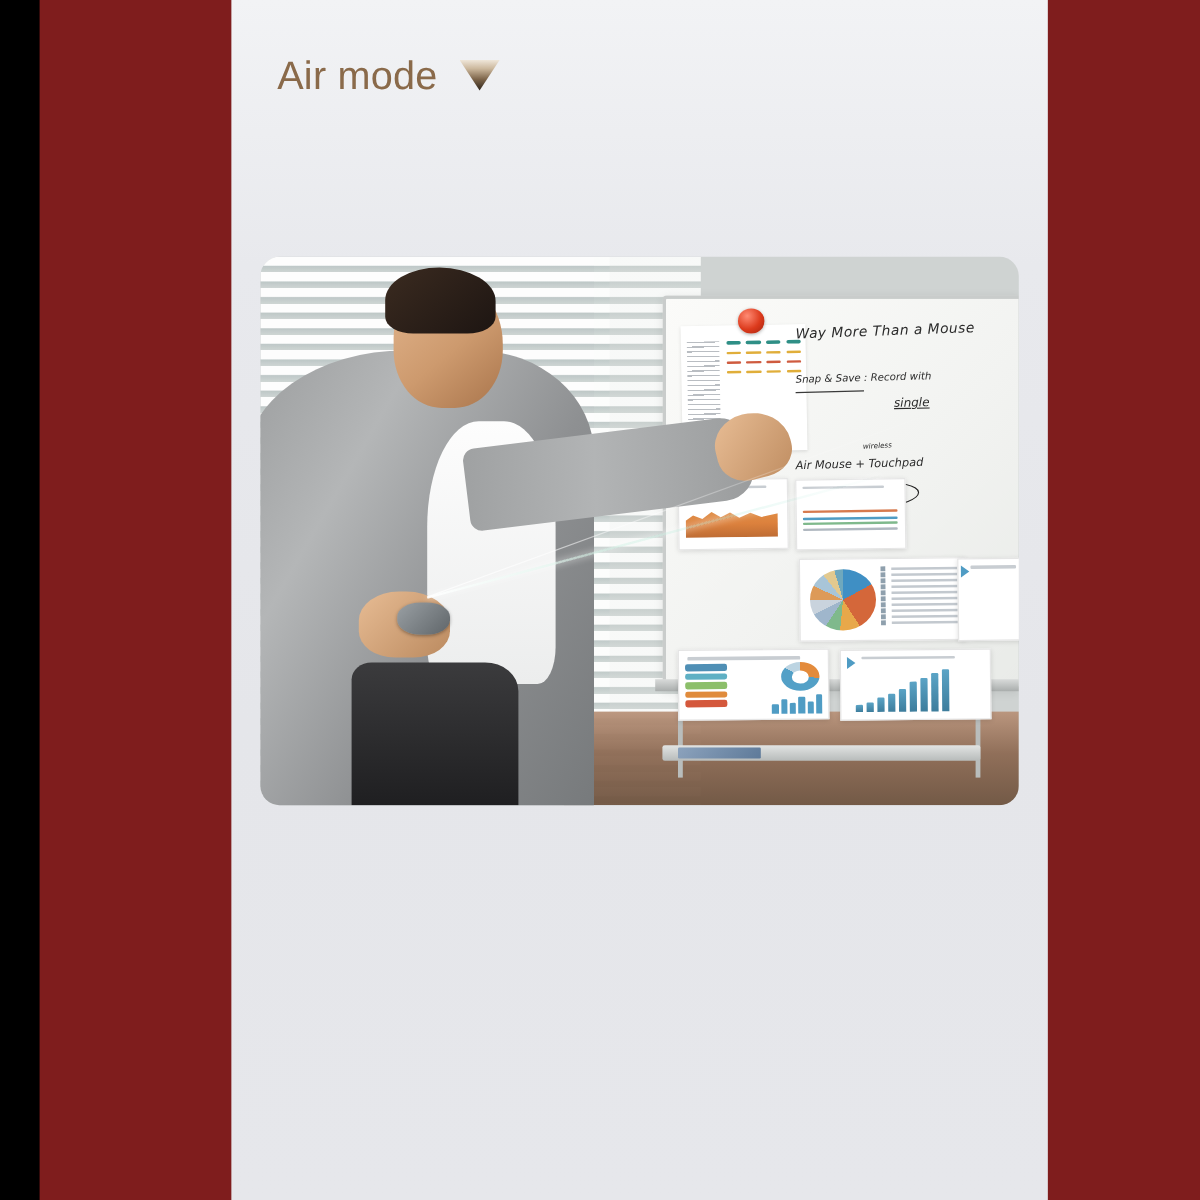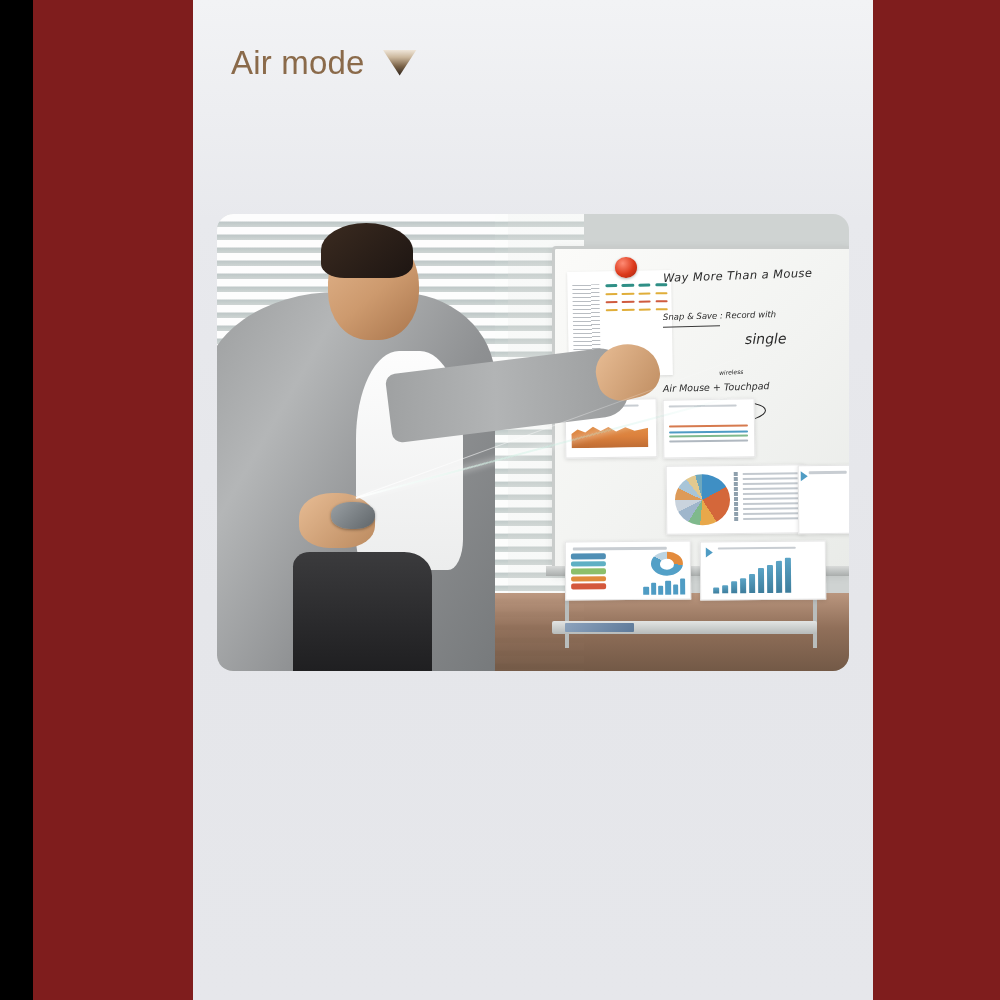--- a/index.html
+++ b/index.html
@@ -96,21 +96,21 @@
   }
 
   
   .hand {
     position:absolute; color:#2b2b2b; font-family:"DejaVu Sans", sans-serif;
     font-style:italic; white-space:nowrap; transform-origin:left center;
   }
   .hw1 { left:70.5%; top:12.5%; font-size:11.5px; transform:rotate(-2deg); letter-spacing:.4px;}
   .hw2 { left:70.5%; top:21.5%; font-size:8.5px; transform:rotate(-1.5deg); }
   .hw2u{ position:absolute; left:70.5%; top:24.6%; width:9%; height:1px; background:#3a3a3a; transform:rotate(-1.5deg);}
-  .hw3 { left:83.5%; top:25.5%; font-size:14px; transform:rotate(-1deg); }
+  .hw3 { left:83.5%; top:25.5%; font-size:10px; transform:rotate(-1deg);text-decoration:underline; }
   .hw4 { left:70.5%; top:37%; font-size:9.5px; transform:rotate(-1.5deg); }
   .hw5 { left:79.5%; top:34%; font-size:6px; transform:rotate(-3deg); }
   .hw6 { left:77.5%; top:42.5%; font-size:9px; transform:rotate(-1deg); }
   .hw6-ring{
     position:absolute; left:76.5%; top:41.2%; width:10.5%; height:4.6%;
     border:1.5px solid #222; border-radius:50%; transform:rotate(-4deg);
   }
 
   
   .sheet{

